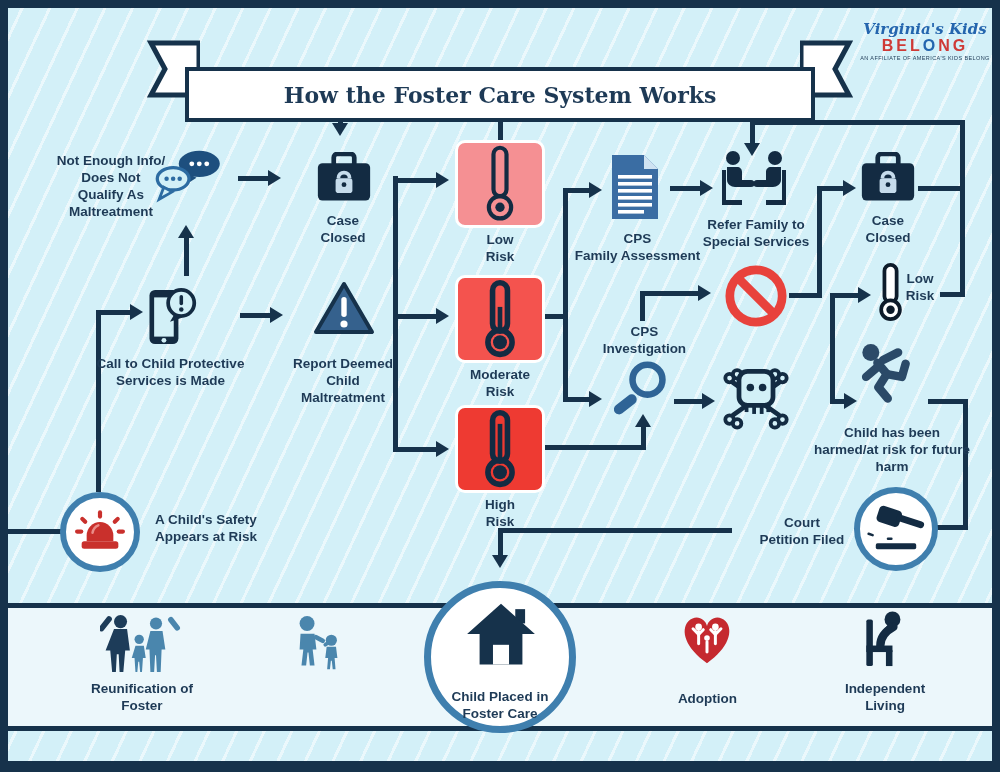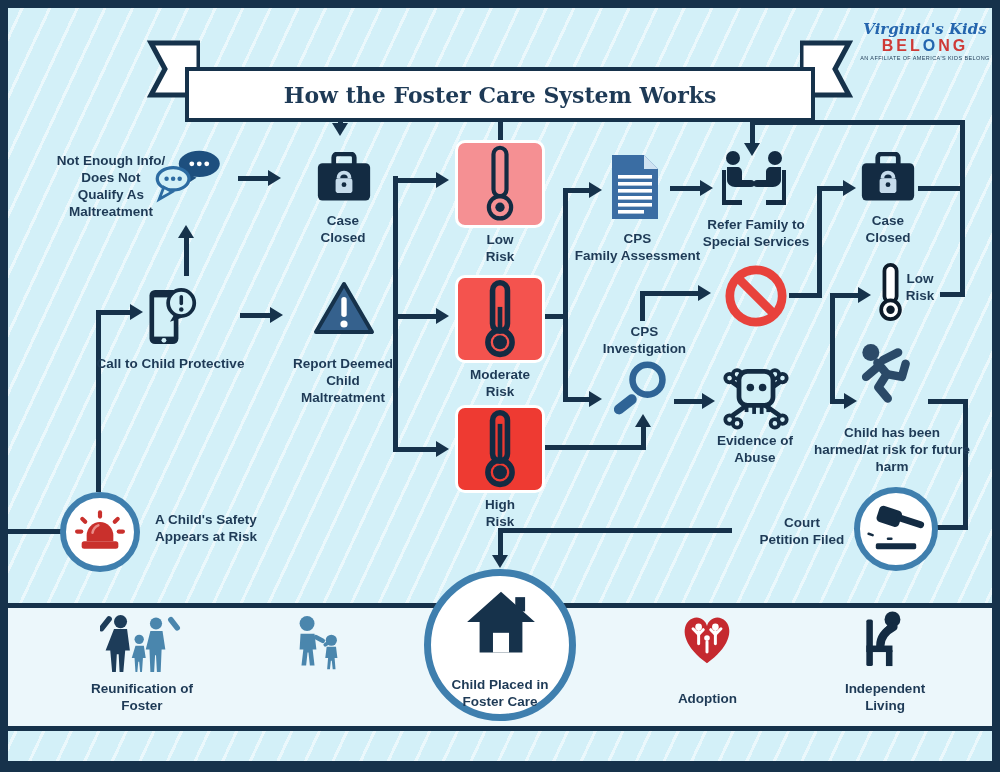--- a/index.html
+++ b/index.html
@@ -308,20 +308,21 @@
   </div>
 
   <div class="lbl" style="left:36px;top:152px;width:150px">
     <div>Not Enough Info/</div>
     <div>Does Not</div>
     <div>Qualify As</div>
     <div>Maltreatment</div>
   </div>
   <div class="lbl" style="left:78px;top:355px;width:185px">
     <div>Call to Child Protective</div>
+    <div>Services is Made</div>
   </div>
   <div class="lbl" style="left:303px;top:212px;width:80px">
     <div>Case</div>
     <div>Closed</div>
   </div>
   <div class="lbl" style="left:278px;top:355px;width:130px">
     <div>Report Deemed</div>
     <div>Child</div>
     <div>Maltreatment</div>
   </div>
@@ -349,24 +350,20 @@
     <div>Case</div>
     <div>Closed</div>
   </div>
   <div class="lbl" style="left:592px;top:323px;width:105px">
     <div>CPS</div>
     <div>Investigation</div>
   </div>
   <div class="lbl" style="left:898px;top:270px;width:44px">
     <div>Low</div>
     <div>Risk</div>
-  </div>
-  <div class="lbl" style="left:700px;top:432px;width:110px">
-    <div>Evidence of</div>
-    <div>Abuse</div>
   </div>
   <div class="lbl" style="left:802px;top:424px;width:180px">
     <div>Child has been</div>
     <div>harmed/at risk for future</div>
     <div>harm</div>
   </div>
   <div class="lbl" style="left:752px;top:514px;width:100px">
     <div>Court</div>
     <div>Petition Filed</div>
   </div>
@@ -395,21 +392,21 @@
     <g fill="#4a86ad">
       <circle cx="16" cy="8" r="8"></circle>
       <path d="M9 19h15l2 17h-4l2 17h-5l-1.5-14h-1l-1.5 14h-5l2-17h-4z"></path>
       <rect x="23" y="22" width="13" height="5" rx="2.5" transform="rotate(28 29 24)"></rect>
       <circle cx="42" cy="26" r="6"></circle>
       <rect x="33" y="27" width="10" height="4" rx="2" transform="rotate(-35 38 29)"></rect>
       <path d="M37 33h10l1.5 12h-3l1 12h-3l-1-9h-1l-1 9h-3l1-12h-3z"></path>
     </g>
   </svg>
 
-  <div class="bigcircle" style="left:424px;top:569px;width:152px;height:152px;border-width:7px">
+  <div class="bigcircle" style="left:424px;top:581px;width:152px;height:152px;border-width:7px">
     <svg style="position:absolute;left:34px;top:14px" width="72" height="66" viewBox="0 0 80 74">
       <rect x="56" y="8" width="11" height="16" fill="#16324b"></rect>
       <path d="M40 2 L78 36 H64 V70 H16 V36 H2 Z" fill="#16324b"></path>
       <rect x="31" y="48" width="18" height="22" fill="#fff"></rect>
     </svg>
     <div class="foster-lbl">
       <div>Child Placed in</div>
       <div>Foster Care</div>
     </div>
   </div>

